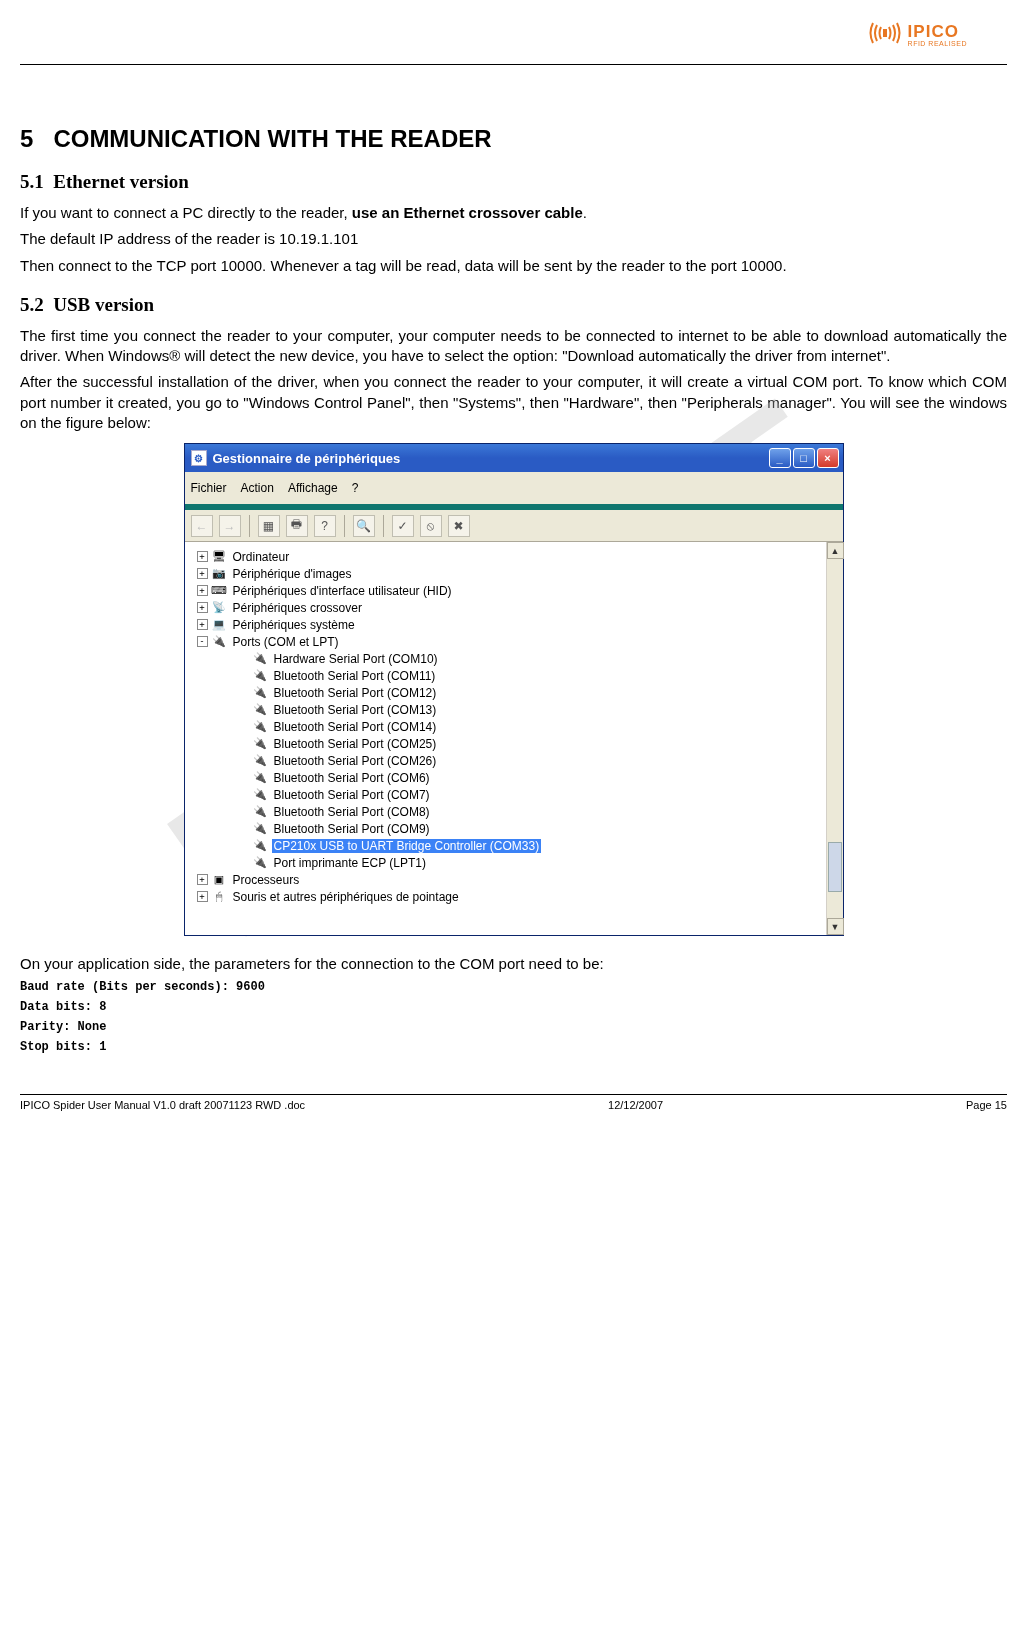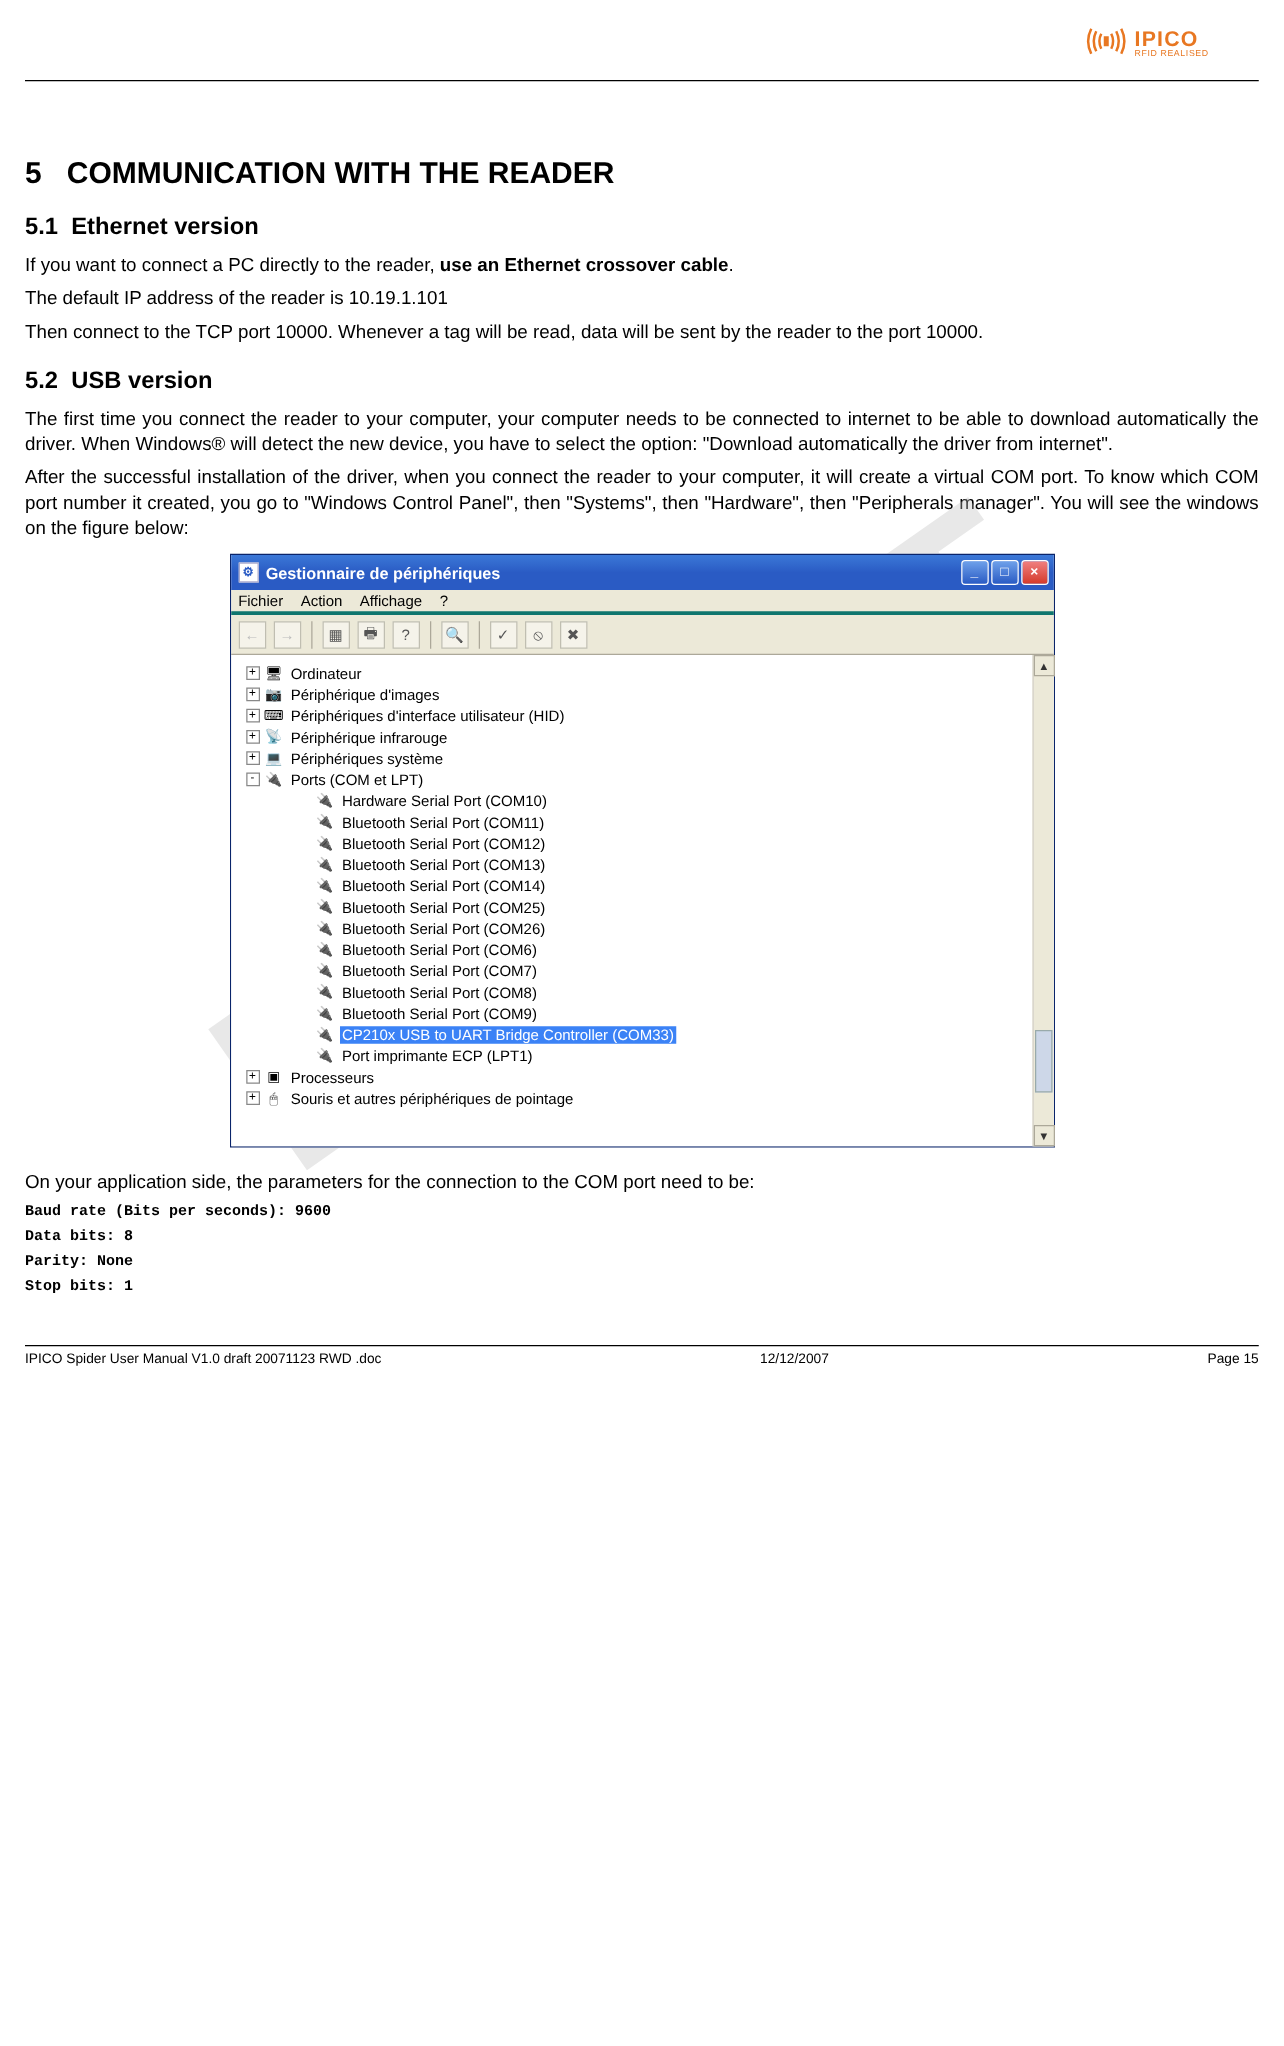--- a/index.html
+++ b/index.html
@@ -6,37 +6,37 @@
   html, body { width: 1027px; background: #fff; font-family: Arial, Helvetica, sans-serif; color: #000; }
   .page { width: 1027px; padding: 10px 20px 20px 20px; position: relative; }
   .logo-area { display: flex; justify-content: flex-end; align-items: center; padding-right: 40px; height: 50px; }
   .logo-mark { display: inline-block; }
   .logo-text { display: inline-block; margin-left: 6px; }
   .logo-name { font-weight: bold; font-size: 17px; color: #e87722; letter-spacing: 1px; line-height: 1; }
   .logo-tag  { font-size: 7px; color: #e87722; letter-spacing: 0.5px; }
   .hr-top { border: none; border-top: 1px solid #000; margin-top: 4px; }
   .content { padding: 40px 0 0 0; position: relative; }
   h1.sec { font-size: 24px; font-weight: bold; margin: 20px 0 14px 0; }
-  h2.sub { font-size: 19px; font-weight: bold; margin: 18px 0 10px 0; }
+  h2.sub { font-size: 19px; font-weight: bold; margin: 18px 0 10px 0; font-family: Liberation Serif, serif; }
   p.body { font-size: 15px; line-height: 1.35; margin: 6px 0; }
   p.just { text-align: justify; }
   .bold { font-weight: bold; }
   .param { font-size: 12px; font-weight: bold; margin: 6px 0; font-family: Liberation Mono, monospace; }
   .figure-wrap { display: flex; justify-content: center; margin: 10px 0 18px 0; }
   
   .xp-window { width: 660px; border: 1px solid #0a246a; font-family: Tahoma, Arial, sans-serif; font-size: 12px; color: #000; position: relative; z-index: 2; background:#fff; }
   .xp-title { height: 28px; background: linear-gradient(to bottom, #3b78d7 0%, #2a5bc4 50%, #2a5bc4 100%); display: flex; align-items: center; padding: 0 4px 0 6px; color: #fff; font-weight: bold; }
   .xp-title .ticon { width:16px; height:16px; background:#fff; border:1px solid #aac; margin-right:6px; display:flex; align-items:center; justify-content:center; font-size:10px; color:#2a5bc4;}
   .xp-title .ttext { flex: 1; font-size: 13px; }
   .xp-btns { display: flex; gap: 2px; }
   .xp-btn { width: 22px; height: 20px; border: 1px solid #fff; border-radius: 3px; display: flex; align-items: center; justify-content: center; font-size: 11px; color:#fff; }
   .xp-btn.min { background: linear-gradient(#6fa1ea,#2a5bc4); }
   .xp-btn.max { background: linear-gradient(#6fa1ea,#2a5bc4); }
   .xp-btn.close { background: linear-gradient(#f08080,#d43a2a); }
-  .xp-menu { height: 20px; background: #ece9d8; border-bottom: 3px solid #0f766e; display: flex; align-items: center; padding: 0 6px; gap: 14px; }
+  .xp-menu { height: 38px; background: #ece9d8; border-bottom: 6px solid #0f766e; display: flex; align-items: center; padding: 0 6px; gap: 14px; }
   .xp-menu span { font-size: 12px; }
   .xp-tool { height: 32px; background: #ece9d8; border-bottom: 1px solid #aca899; display: flex; align-items: center; padding: 0 6px; gap: 6px; }
   .tb { width: 22px; height: 22px; border: 1px solid #c0beb1; background: #f5f3ea; display:flex; align-items:center; justify-content:center; font-size:12px; color:#555; }
   .tb.dis { color:#bbb; }
   .tsep { width:1px; height:22px; background:#aca899; margin:0 2px;}
   .xp-body { display: flex; background: #fff; }
   .xp-tree { flex: 1; padding: 6px 4px 30px 4px; max-height: 560px; overflow: hidden; }
   .xp-scroll { width: 17px; background: #ece9d8; border-left: 1px solid #d4d0c8; position: relative; }
   .sc-btn { position:absolute; left:0; width:17px; height:17px; background:#ece9d8; border:1px solid #aca899; display:flex; align-items:center; justify-content:center; font-size:9px; color:#333;}
   .sc-top { top:0;} .sc-bot { bottom:0;}
@@ -157,21 +157,21 @@
                   <div class="node">
                     <span class="pm">+</span>
                     <span class="ic">⌨</span>
                     <span class="lbl">Périphériques d'interface utilisateur (HID)</span>
                   </div>
                 </li>
               <li>
                   <div class="node">
                     <span class="pm">+</span>
                     <span class="ic">📡</span>
-                    <span class="lbl">Périphérique infrarouge</span>
+                    <span class="lbl">Périphériques crossover</span>
                   </div>
                 </li>
               <li>
                   <div class="node">
                     <span class="pm">+</span>
                     <span class="ic">💻</span>
                     <span class="lbl">Périphériques système</span>
                   </div>
                 </li>
               <li>

